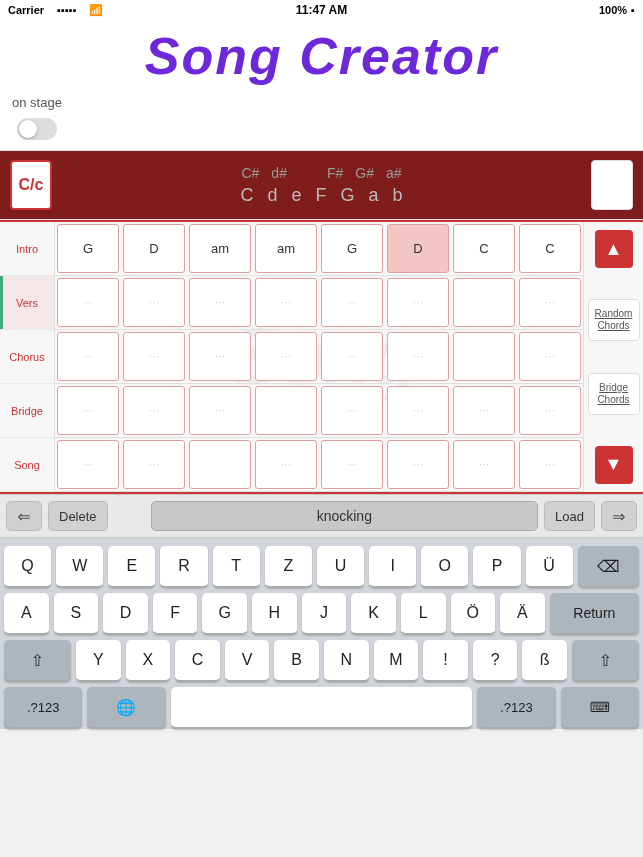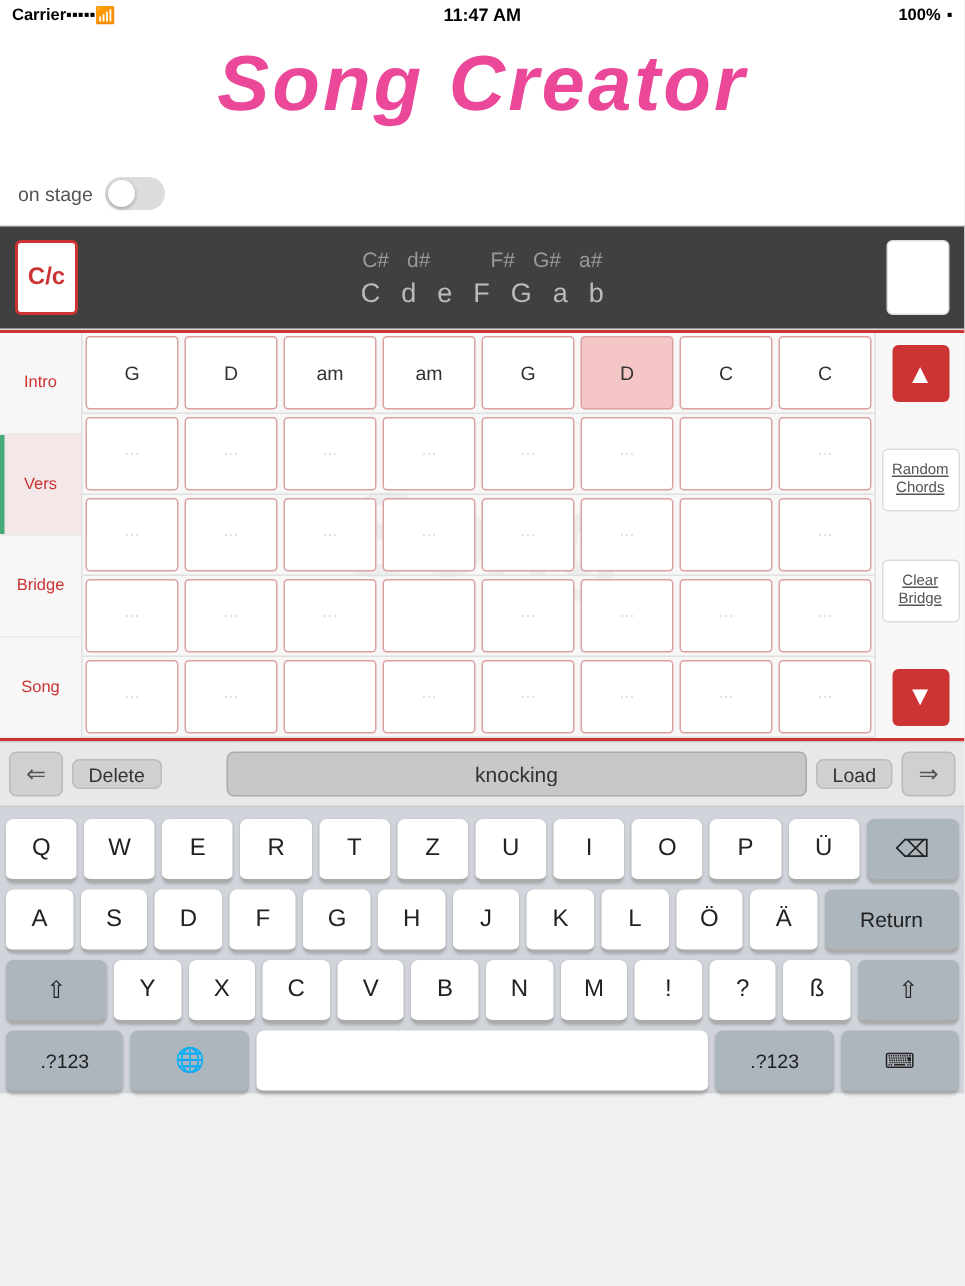--- a/index.html
+++ b/index.html
@@ -17,53 +17,54 @@
       width: 100%;
       height: 20px;
       background: white;
       display: flex;
       justify-content: space-between;
       align-items: center;
       padding: 0 8px;
       font-size: 11px;
       font-weight: 600;
     }
-    .status-left { display: flex; align-items: center; gap: 0; }
+    .status-left { display: flex; align-items: center; gap: 13px; }
     .status-center { position: absolute; left: 50%; transform: translateX(-50%); font-size: 12px; font-weight: 600; }
     .status-right { display: flex; align-items: center; gap: 4px; font-size: 11px; }
 
     
     #header {
       width: 100%;
       height: 130px;
       background: white;
       position: relative;
       overflow: hidden;
     }
     #header-logo {
       position: absolute;
       top: 10px;
       left: 0;
       right: 0;
       text-align: center;
       font-size: 52px;
       font-weight: 900;
-      color: #ec4899;
+      color: #6d28d9;
       letter-spacing: 2px;
       font-style: italic;
       line-height: 1;
       user-select: none;
     }
     #on-stage-row {
       position: absolute;
       bottom: 10px;
       left: 12px;
       display: flex;
       align-items: center;
       gap: 8px;
+      flex-direction: column;
     }
     #on-stage-label {
       font-size: 13px;
       color: #555;
     }
     .toggle-switch {
       width: 40px;
       height: 22px;
       background: #ddd;
       border-radius: 11px;
@@ -79,21 +80,21 @@
       border-radius: 50%;
       top: 2px;
       left: 2px;
       box-shadow: 0 1px 3px rgba(0,0,0,0.3);
     }
 
     
     #key-selector {
       width: 100%;
       height: 70px;
-      background: #404040;
+      background: #7f1d1d;
       border-top: 1px solid #ddd;
       border-bottom: 1px solid #ddd;
       display: flex;
       align-items: center;
       padding: 0 10px;
       gap: 16px;
     }
     .key-button-cc {
       width: 42px;
       height: 50px;
@@ -281,21 +282,21 @@
       height: 44px;
       background: #e8e8e8;
       border-top: 1px solid #ccc;
       border-bottom: 1px solid #ccc;
       display: flex;
       align-items: center;
       padding: 0 6px;
       gap: 6px;
     }
     .toolbar-btn {
-      height: 20px;
+      height: 30px;
       padding: 0 10px;
       border-radius: 5px;
       background: #d0d0d0;
       border: 1px solid #bbb;
       font-size: 13px;
       color: #333;
       display: flex;
       align-items: center;
       justify-content: center;
       cursor: pointer;
@@ -457,20 +458,23 @@
 
     <div id="section-labels">
       <div class="section-label">
         <span>Intro</span>
       </div>
       <div class="section-label active">
         <div class="section-label-active-bar"></div>
         <span>Vers</span>
       </div>
       <div class="section-label">
+        <span>Chorus</span>
+      </div>
+      <div class="section-label">
         <span>Bridge</span>
       </div>
       <div class="section-label">
         <span>Song</span>
       </div>
     </div>
 
     <div id="chord-grid">
 
       <div class="chord-row">
@@ -528,21 +532,21 @@
         <div class="chord-cell empty">···</div>
       </div>
     </div>
 
     <div id="chord-sidebar">
       <div class="sidebar-arrow-btn">▲</div>
       <div class="sidebar-text-btn">
         <span>Random Chords</span>
       </div>
       <div class="sidebar-text-btn">
-        <span>Clear Bridge</span>
+        <span>Bridge Chords</span>
       </div>
       <div class="sidebar-arrow-btn">▼</div>
     </div>
   </div>
 </div>
 
 <div class="red-line-bottom"></div>
 
 <div id="toolbar">
   <div class="toolbar-arrow-btn">

